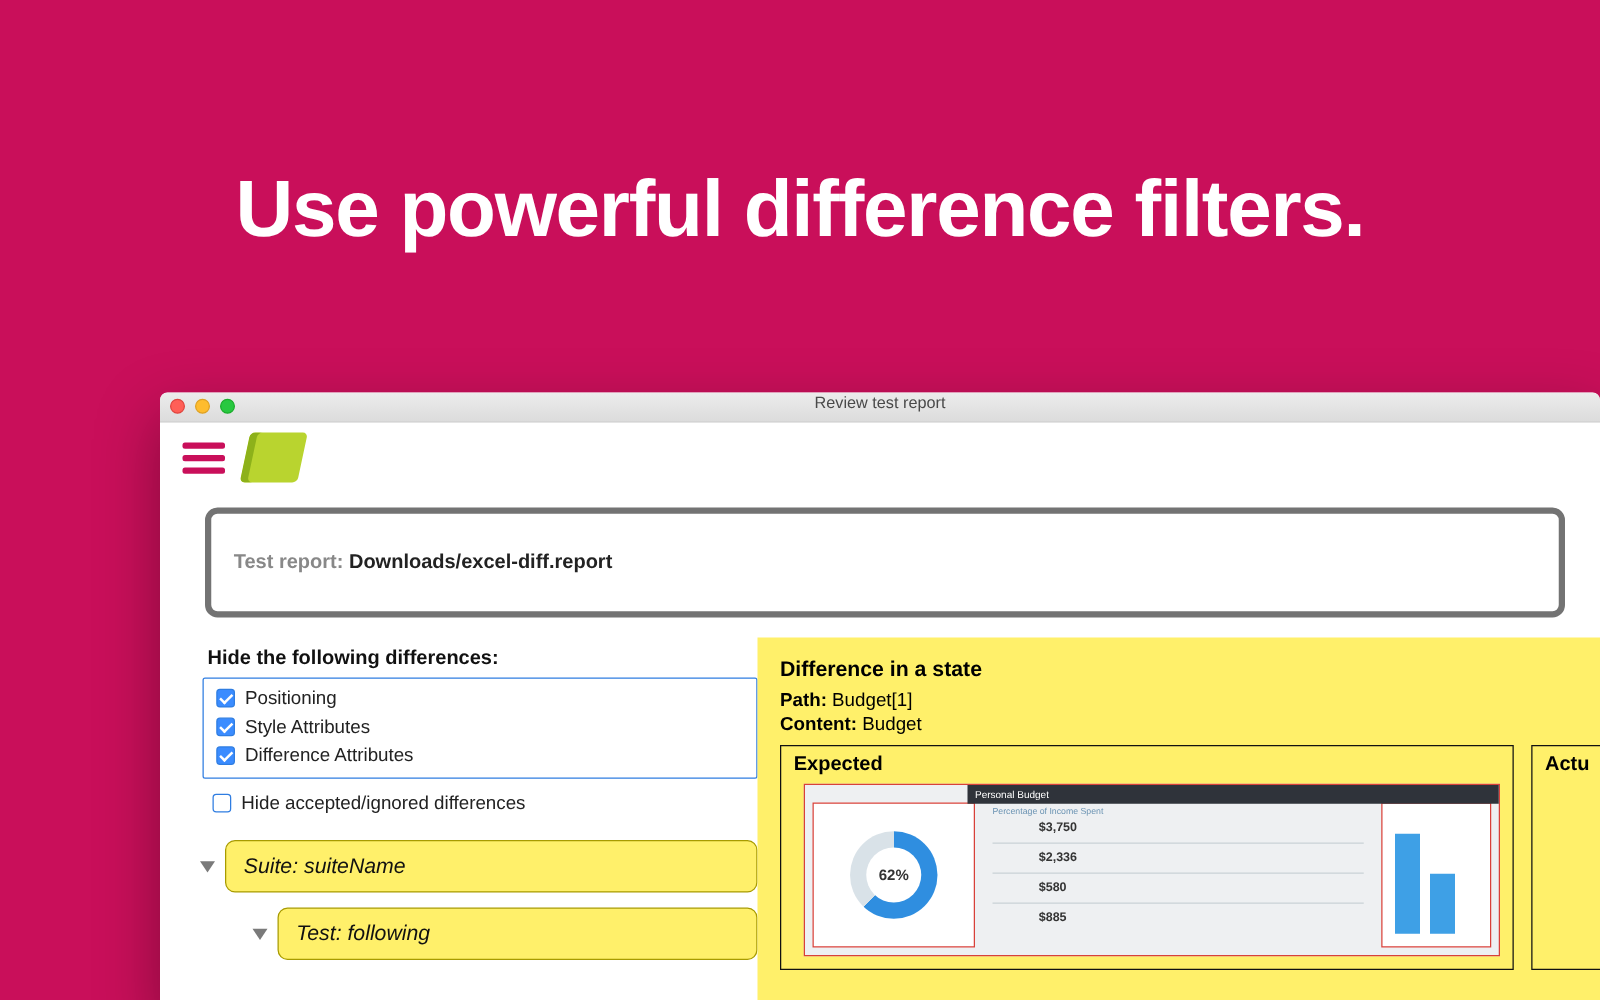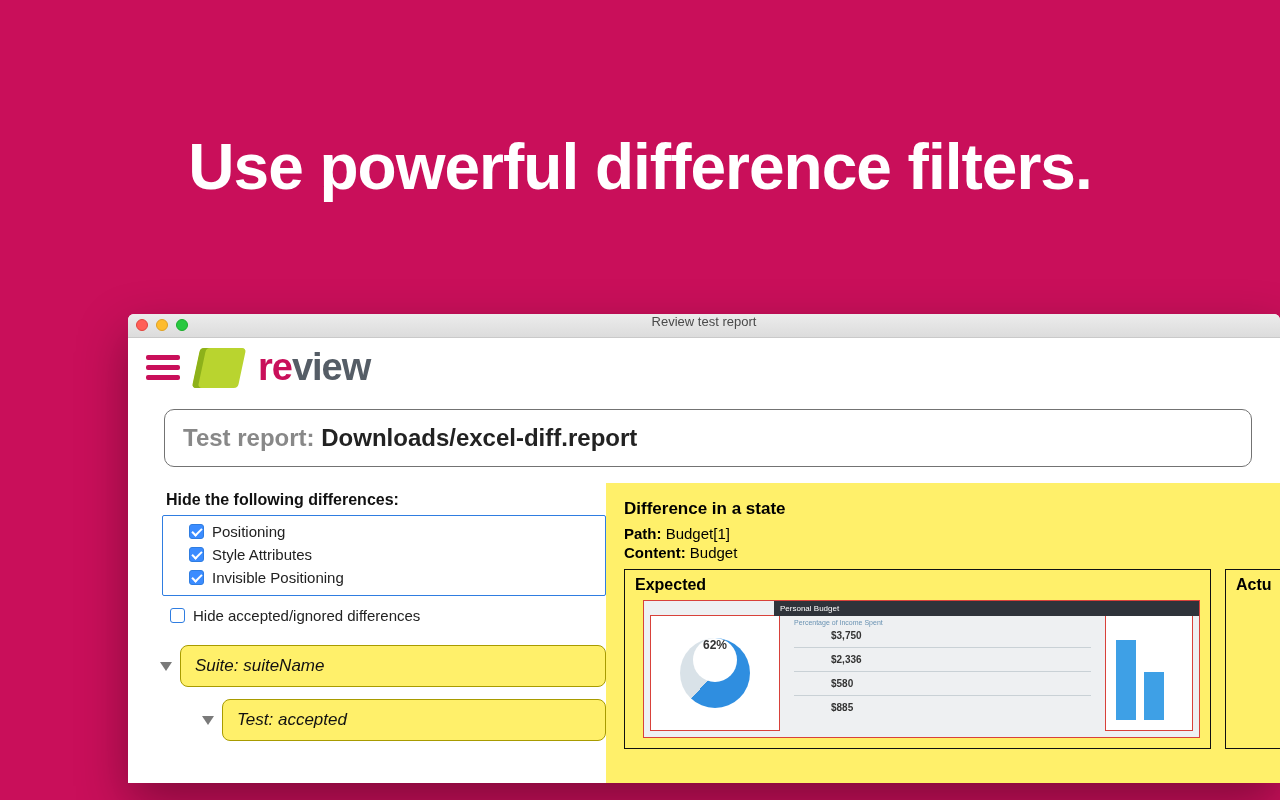--- a/index.html
+++ b/index.html
@@ -76,24 +76,24 @@
     font-weight: 600;
     letter-spacing: -1px;
   }
   .wordmark .re { color: #c90f5a; }
   .wordmark .view { color: #555d66; }
 
   .report-path-wrap {
     padding: 18px 28px 10px 36px;
   }
   .report-path {
-    border: 1px solid #737373;
+    border: 5px solid #737373;
     border-radius: 10px;
-    padding: 14px 18px;
-    font-size: 24px;
+    padding: 30px 18px;
+    font-size: 16px;
     color: #444;
   }
   .report-path .lbl { color: #888; font-weight: 600; }
   .report-path .val { color: #222; font-weight: 700; }
 
   .body-cols {
     display: flex;
     padding: 6px 0 0 28px;
   }
 
@@ -102,21 +102,21 @@
     width: 450px;
     flex: none;
   }
   .filters h3 {
     font-size: 16px; font-weight: 700; color: #111;
     margin: 8px 0 6px 10px;
   }
   .filter-box {
     border: 1px solid #2f7de1;
     border-radius: 2px;
-    padding: 4px 8px 6px 24px;
+    padding: 4px 8px 6px 8px;
     margin-left: 6px;
   }
   .chk-row {
     display: flex; align-items: center; gap: 8px;
     padding: 3px 2px;
     font-size: 15px; color: #222;
   }
   .cbox {
     width: 15px; height: 15px; border-radius: 3px;
     border: 1px solid #2f7de1;
@@ -195,21 +195,21 @@
     background: #2f333a; color: #fff; font-size: 8px;
     padding: 3px 6px;
   }
   .thumb-left {
     width: 130px; background: #fff; display: flex; align-items: center; justify-content: center;
     border: 1px solid #d8413a; margin: 14px 6px 6px 6px;
   }
   .donut {
     width: 70px; height: 70px; border-radius: 50%;
     background: conic-gradient(#2f8ee0 0 62%, #d9e2e8 62% 100%);
-    position: relative; display: flex; align-items: flex-start; justify-content: center;
+    position: relative; display: flex; align-items: center; justify-content: center;
   }
   .donut::before {
     content: ""; position: absolute; width: 44px; height: 44px; border-radius: 50%; background: #fff;
   }
   .donut-label { position: relative; font-size: 12px; color: #333; font-weight: 600; }
   .thumb-mid {
     flex: 1; padding: 18px 8px 6px 8px; display: flex; flex-direction: column; gap: 4px;
   }
   .tiny-lbl { font-size: 7px; color: #6a93b3; }
   .tiny-val { font-size: 10px; color: #333; font-weight: 700; padding-left: 37px; }
@@ -237,23 +237,20 @@
     <div class="title-text">Review test report</div>
   </div>
 
   <div class="app-chrome">
     <div class="hamburger">
       <span></span>
         <span></span>
         <span></span>
     </div>
     <div class="logo-book"></div>
-    <div class="wordmark">
-      <span class="re">re</span><span class="view">view</span>
-    </div>
   </div>
 
   <div class="report-path-wrap">
     <div class="report-path">
       <span class="lbl">Test report: </span><span class="val">Downloads/excel-diff.report</span>
     </div>
   </div>
 
   <div class="body-cols">
     <div class="filters">
@@ -262,39 +259,39 @@
         <div class="chk-row">
           <span class="cbox checked"></span>
           <span>Positioning</span>
         </div>
         <div class="chk-row">
           <span class="cbox checked"></span>
           <span>Style Attributes</span>
         </div>
         <div class="chk-row">
           <span class="cbox checked"></span>
-          <span>Invisible Positioning</span>
+          <span>Difference Attributes</span>
         </div>
       </div>
       <div class="chk-row outside">
         <span class="cbox"></span>
         <span>Hide accepted/ignored differences</span>
       </div>
 
       <div class="tree">
         <div class="tree-row">
           <div class="disclosure"></div>
           <div class="chip">
             <span class="k">Suite: </span><span class="v">suiteName</span>
           </div>
         </div>
         <div class="tree-row level2">
           <div class="disclosure"></div>
           <div class="chip">
-            <span class="k">Test: </span><span class="v">accepted</span>
+            <span class="k">Test: </span><span class="v">following</span>
           </div>
         </div>
       </div>
     </div>
 
     <div class="diff-panel">
       <h3>Difference in a state</h3>
       <div class="kv"><b>Path: </b><span>Budget[1]</span></div>
       <div class="kv"><b>Content: </b><span>Budget</span></div>
 

